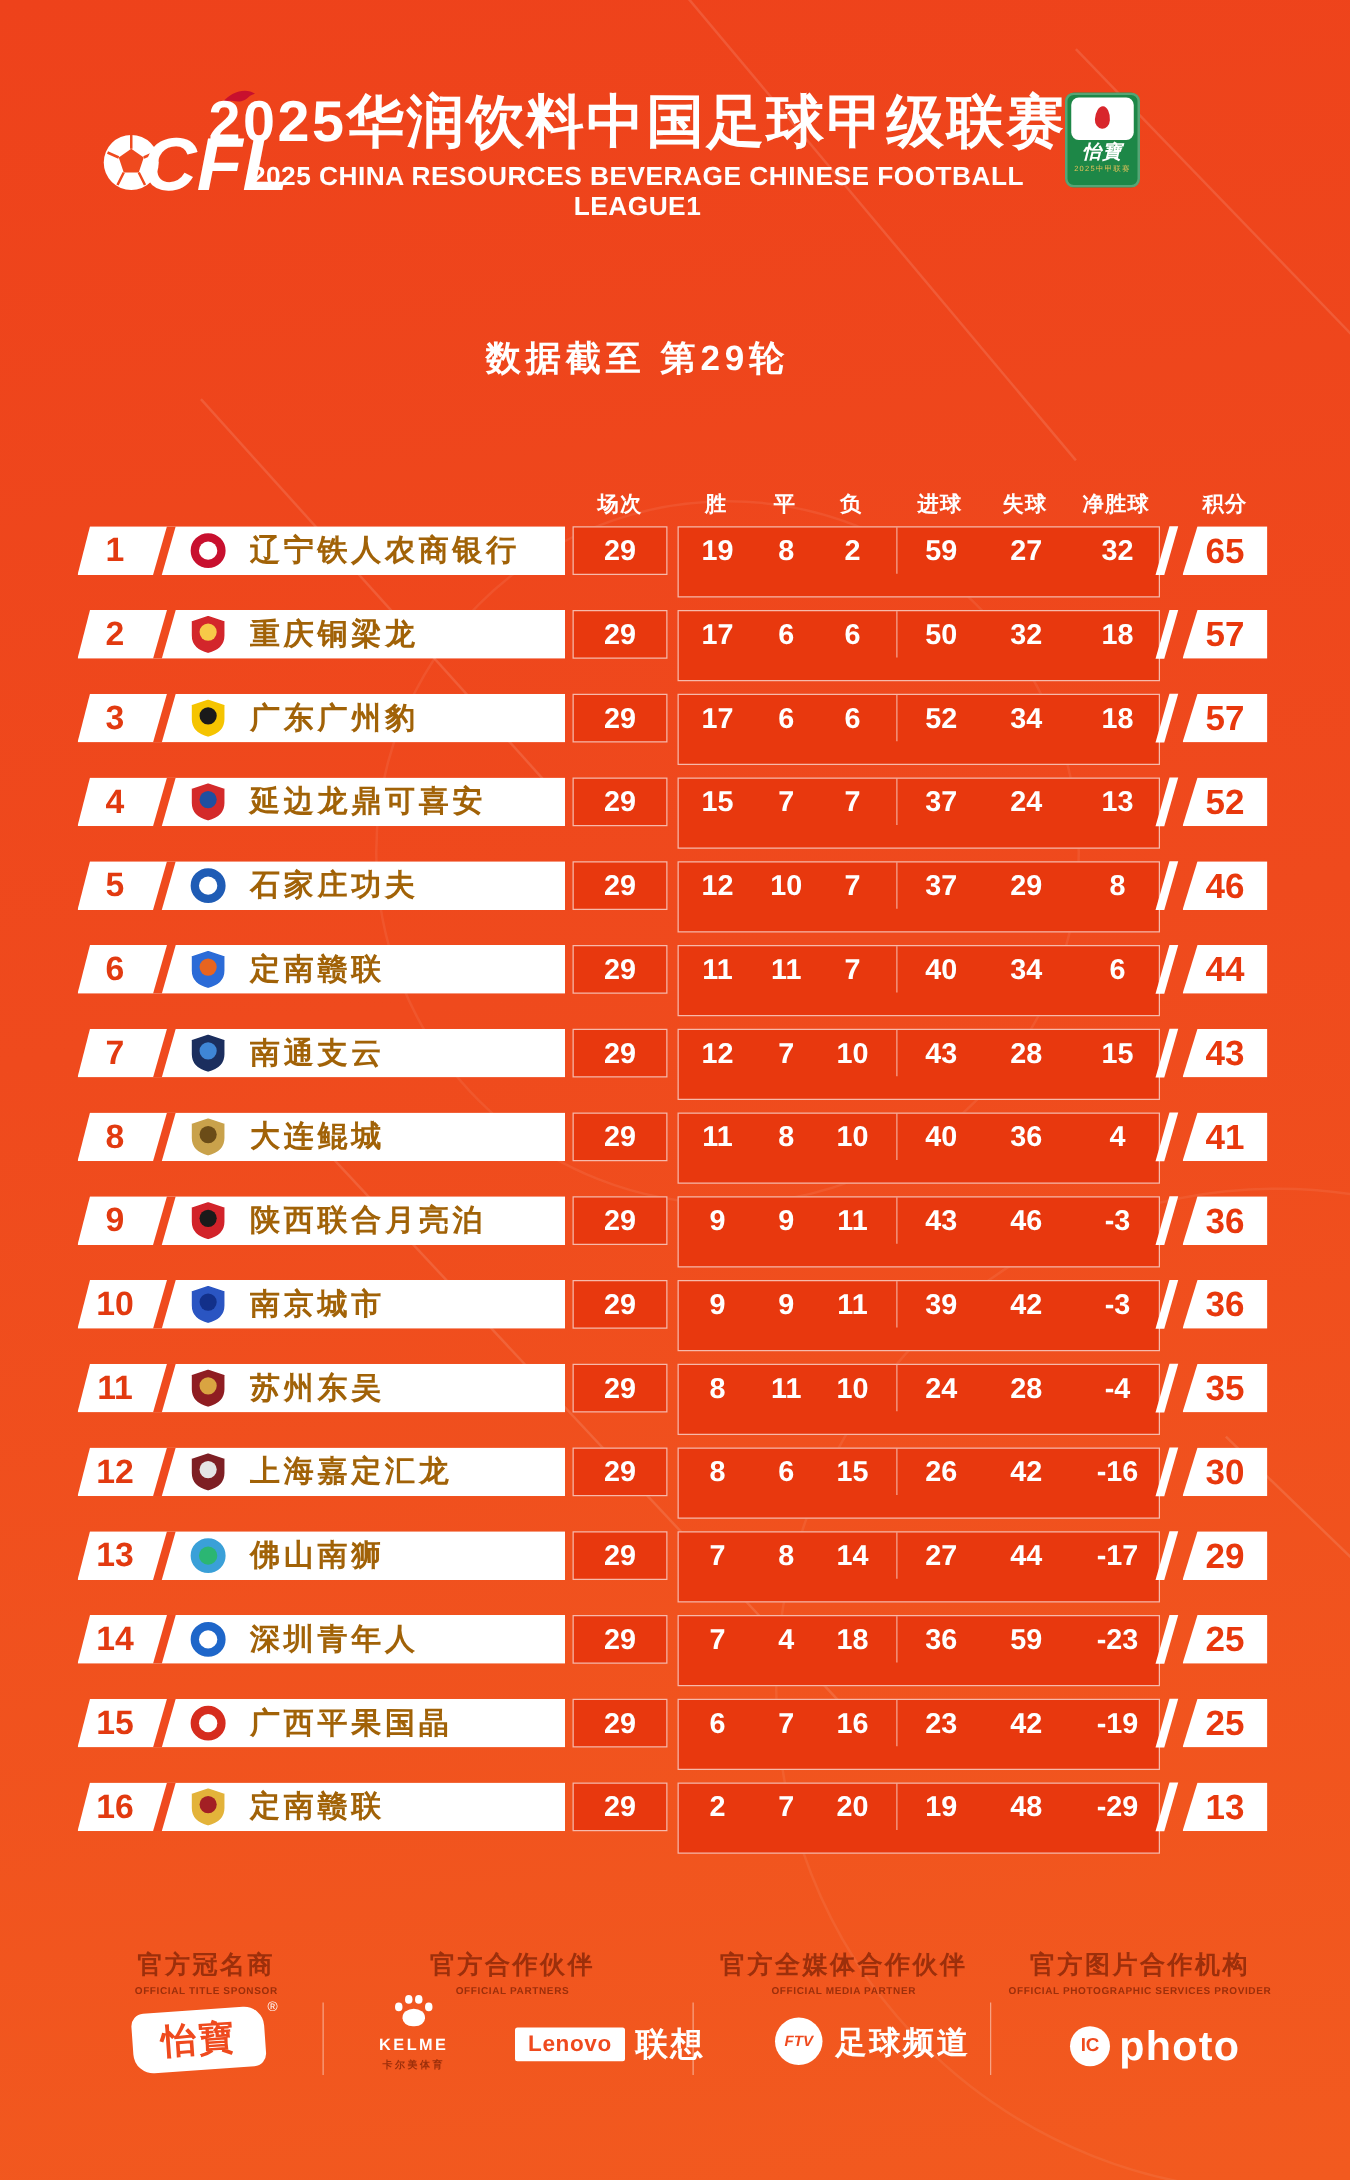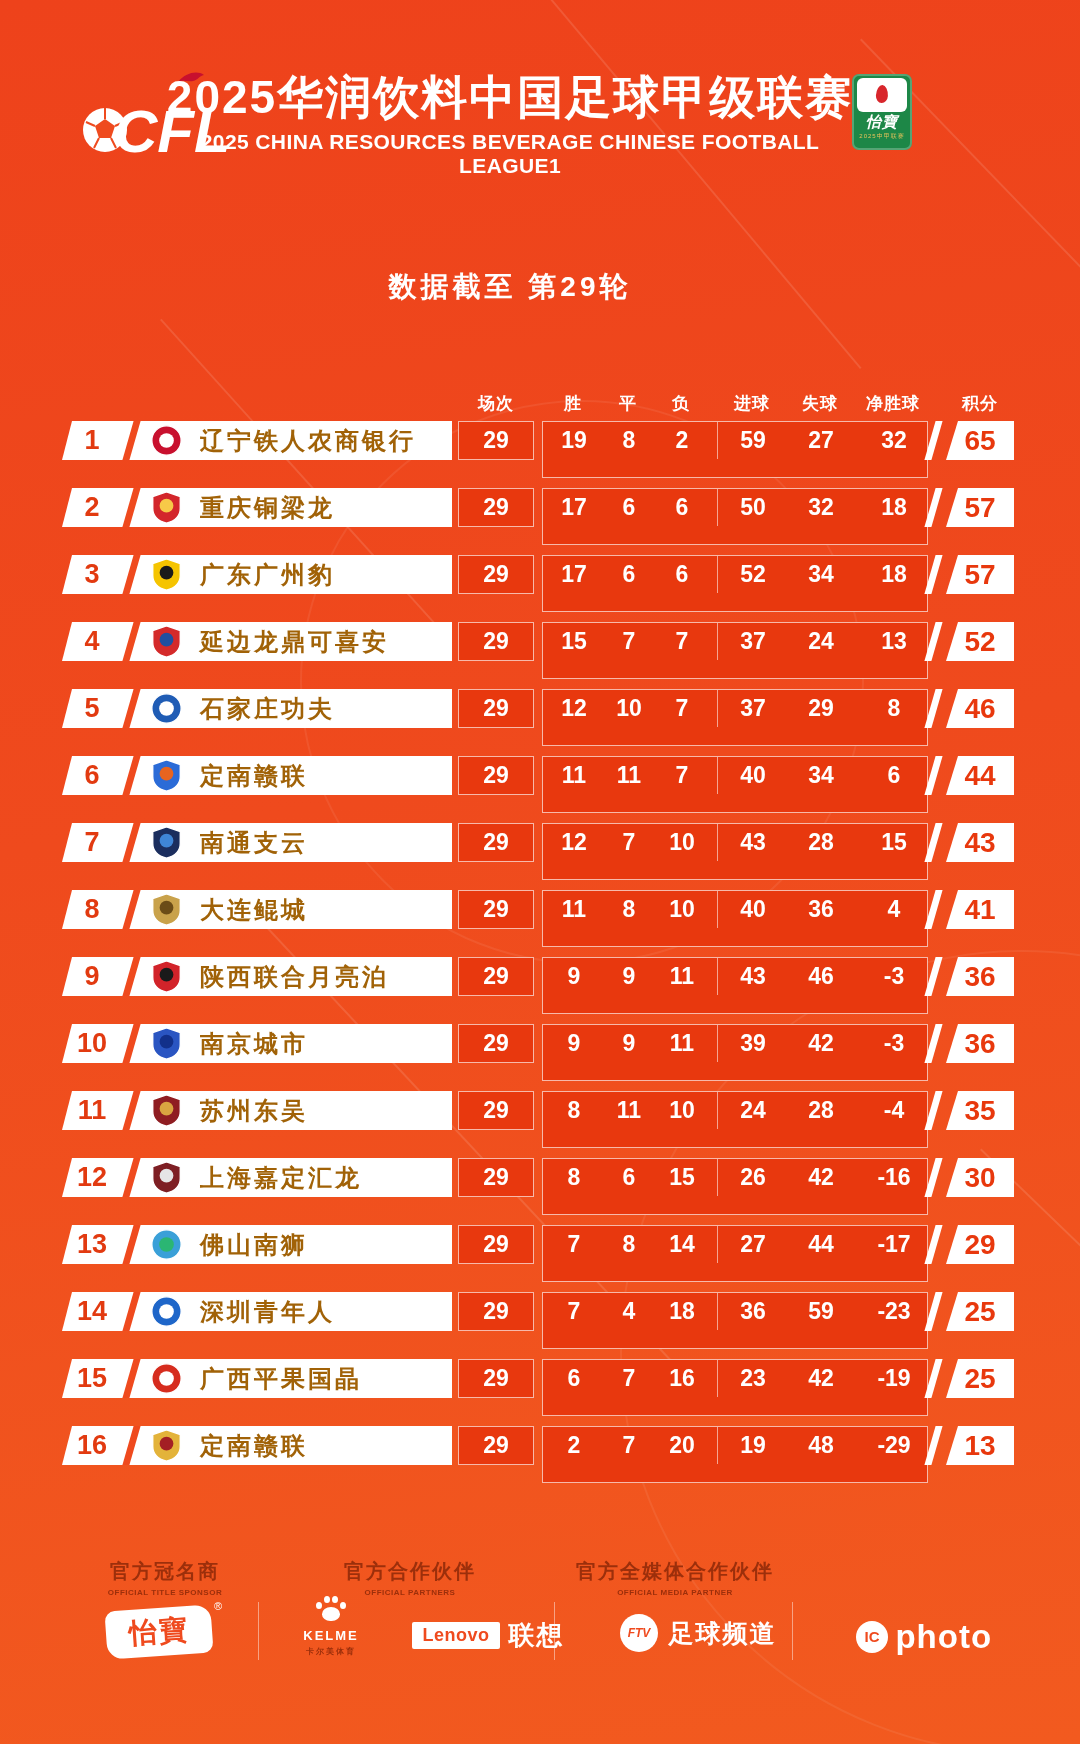--- a/index.html
+++ b/index.html
@@ -504,20 +504,24 @@
     <div class="f-en">OFFICIAL TITLE SPONSOR</div>
   </div>
   <div class="fgroup" style="left:675px;top:1558px;">
     <div class="f-cn">官方全媒体合作伙伴</div>
     <div class="f-en">OFFICIAL MEDIA PARTNER</div>
   </div>
   <div class="fgroup" style="left:410px;top:1558px;">
     <div class="f-cn">官方合作伙伴</div>
     <div class="f-en">OFFICIAL PARTNERS</div>
   </div>
+  <div class="fgroup" style="left:912px;top:1558px;">
+    <div class="f-cn">官方图片合作机构</div>
+    <div class="f-en">OFFICIAL PHOTOGRAPHIC SERVICES PROVIDER</div>
+  </div>
 
   <div class="fdiv" style="left:258px;"></div>
   <div class="fdiv" style="left:554px;"></div>
   <div class="fdiv" style="left:792px;"></div>
 
   <div class="flag">怡寶</div>
   <div class="flag-r">®</div>
 
   <div class="kelme">
     <div class="paw">

